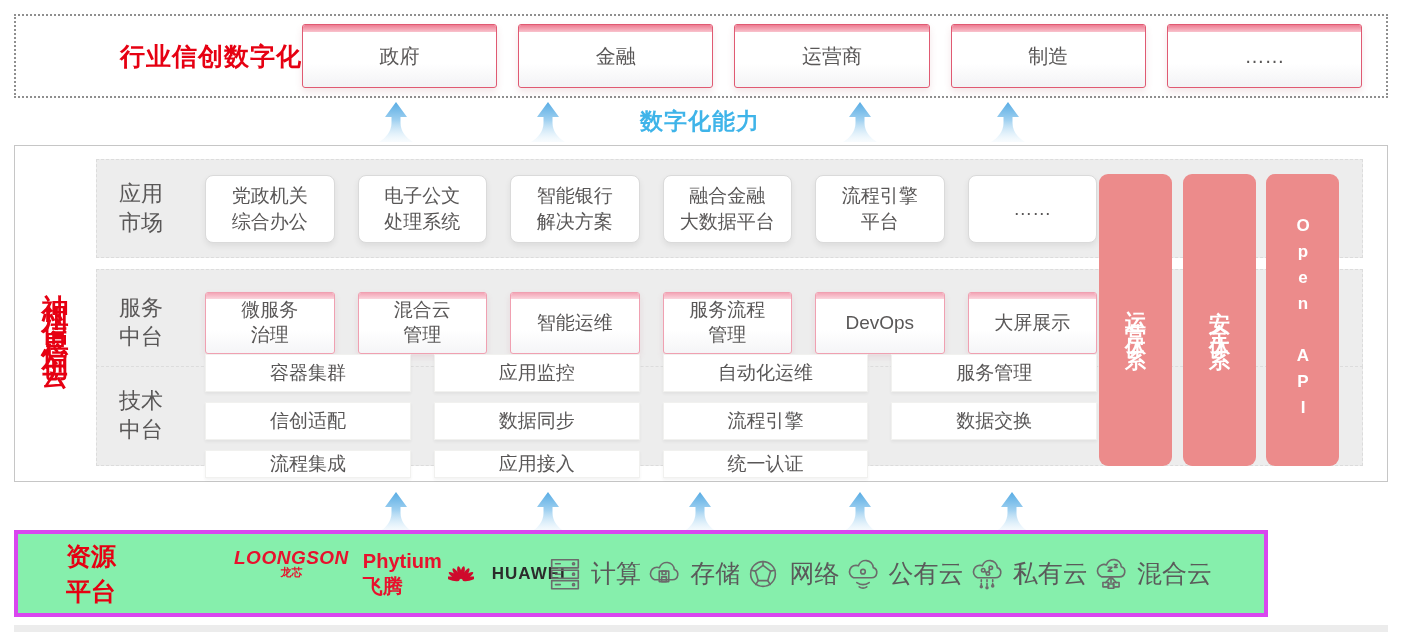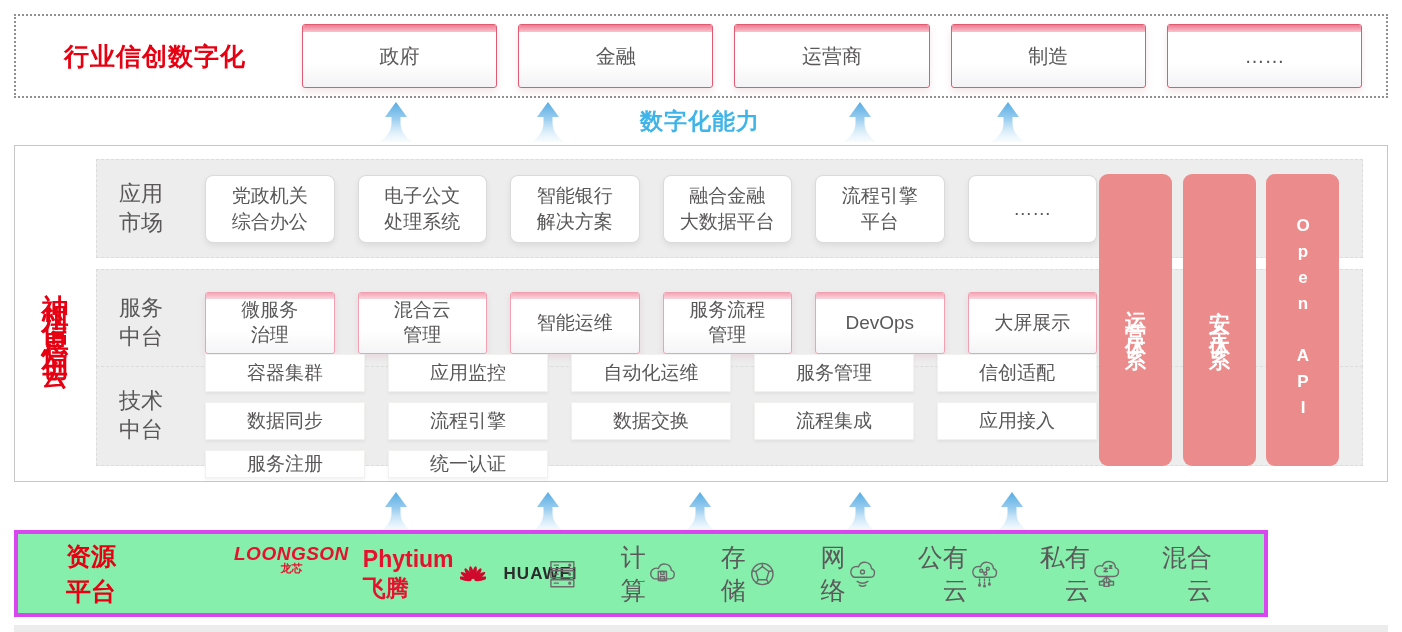--- a/index.html
+++ b/index.html
@@ -2,21 +2,21 @@
 <html><head>
 <meta charset="utf-8">
 <style>
   * { margin:0; padding:0; box-sizing:border-box; }
   body { background:#fff; font-family:"Liberation Sans","DejaVu Sans",sans-serif; }
   .canvas { position:relative; width:1402px; height:632px; background:#fff; overflow:hidden; }
   .ml { white-space:pre-line; }
 
   
   .top-banner { position:absolute; left:14px; top:14px; width:1374px; height:84px;
-    border:2px dotted #8f8f8f; display:flex; align-items:center; }
+    border:2px dotted #8f8f8f; display:flex; align-items:center;text-align:right; }
   .banner-label { margin-left:48px; width:238px; font-size:25px; font-weight:bold; color:#e60012; letter-spacing:1px; }
   .industry-boxes { flex:1; display:grid; grid-template-columns:repeat(5,1fr); gap:21px; margin-right:24px; }
   .industry-box { position:relative; height:64px; background:linear-gradient(#ffffff 62%,#f3f3f5);
     border:1px solid #e05a72; border-radius:3px; display:flex; align-items:center; justify-content:center;
     font-size:20px; color:#595757; box-shadow:0 4px 7px rgba(170,60,80,.13); }
   .industry-box::before { content:""; position:absolute; top:0; left:0; right:0; height:7px;
     background:linear-gradient(#ed7b91,#f9c3cd); border-radius:2px 2px 0 0; }
 
   
   .arrow { position:absolute; width:44px; }
@@ -38,45 +38,45 @@
   .items { width:892px; margin-left:16px; display:grid; grid-template-columns:repeat(6,1fr); gap:23px; }
   .app-box { height:68px; background:#fff; border:1px solid #dadada; border-radius:8px;
     box-shadow:0 3px 6px rgba(0,0,0,.07); display:flex; align-items:center; justify-content:center;
     text-align:center; font-size:19px; color:#595757; line-height:1.32; }
   .svc-box { position:relative; height:62px; background:linear-gradient(#ffffff 62%,#f5f5f7);
     border:1px solid #f0a0b1; border-radius:3px; box-shadow:0 3px 6px rgba(190,90,110,.14);
     display:flex; align-items:center; justify-content:center; text-align:center;
     font-size:19px; color:#595757; line-height:1.3; }
   .svc-box::before { content:""; position:absolute; top:0; left:0; right:0; height:6px;
     background:linear-gradient(#f3a6b7,#fbd6de); border-radius:2px 2px 0 0; }
-  .tech-grid { width:892px; margin-left:16px; display:grid; grid-template-columns:repeat(5,1fr);
+  .tech-grid { width:892px; margin-left:16px; display:grid; grid-template-columns:repeat(4,1fr);
     grid-template-rows:38px 38px; gap:10px 23px;text-align:right; }
   .tech-box { background:#fff; border:1px solid #f1f1ef; box-shadow:0 2px 3px rgba(0,0,0,.05);
     display:flex; align-items:center; justify-content:center; font-size:19px; color:#595757; }
   .pillar { position:absolute; top:28px; width:73px; height:292px; background:#ec8b8b; border-radius:9px;
     display:flex; align-items:center; justify-content:center; }
   .pillar span { writing-mode:vertical-rl; text-orientation:upright; color:#fff; font-weight:bold;
     font-size:21px; letter-spacing:13px; }
   .pillar-1 { left:1084px; } .pillar-2 { left:1168px; } .pillar-3 { left:1251px; }
   .pillar-3 span { font-size:17px; letter-spacing:7px; }
 
   
   .resource-box { position:absolute; left:14px; top:530px; width:1254px; height:87px;
     background:#86efac; border:4px solid #d946ef; display:flex; align-items:center; }
   .res-label { margin-left:48px; width:110px; font-size:25px; font-weight:bold; color:#e60012; line-height:1.4; }
   .vendors { width:248px; margin-left:58px; display:flex; flex-direction:row; align-items:center; gap:6px; }
   .vendor-row { display:flex; align-items:flex-start; gap:14px; }
   .loongson { display:flex; flex-direction:column; align-items:center; line-height:1; }
   .loongson-main { font-size:19px; font-weight:bold; font-style:italic; color:#e8112d; letter-spacing:.5px; }
   .loongson-sub { font-size:11px; font-weight:bold; color:#e8112d; margin-top:0; }
-  .phytium { font-size:23px; font-weight:bold; color:#e8112d; margin-top:2px; }
+  .phytium { font-size:20px; font-weight:bold; color:#e8112d; margin-top:2px; }
   .huawei-row { display:flex; align-items:center; gap:18px; }
   .huawei-text { font-size:17px; font-weight:bold; color:#2b2b2b; letter-spacing:1px; }
   .res-items { flex:1; display:flex; justify-content:space-between; margin:0 52px 0 64px; }
-  .res-item { display:flex; align-items:center; gap:24px;text-align:right; }
+  .res-item { display:flex; align-items:center; gap:7px;text-align:right; }
   .res-item .label { font-size:25px; color:#5a5a5a; }
   .lineicon { stroke:#6b6b6b; stroke-width:1.7; fill:none; stroke-linecap:round; stroke-linejoin:round; }
 
   .bottom-strip { position:absolute; left:14px; bottom:0; width:1374px; height:7px; background:#ececec; }
 </style>
 </head>
 <body>
 
 <svg width="0" height="0" style="position:absolute" aria-hidden="true">
   <defs>
@@ -172,21 +172,20 @@
         <div class="tech-box">容器集群</div>
         <div class="tech-box">应用监控</div>
         <div class="tech-box">自动化运维</div>
         <div class="tech-box">服务管理</div>
         <div class="tech-box">信创适配</div>
         <div class="tech-box">数据同步</div>
         <div class="tech-box">流程引擎</div>
         <div class="tech-box">数据交换</div>
         <div class="tech-box">流程集成</div>
         <div class="tech-box">应用接入</div>
-        <div class="tech-box">服务注册</div>
         <div class="tech-box">统一认证</div>
       </div>
     </div>
 
     <div class="pillar pillar-1">
         <span>运营体系</span>
       </div>
     <div class="pillar pillar-2">
         <span>安全体系</span>
       </div>

